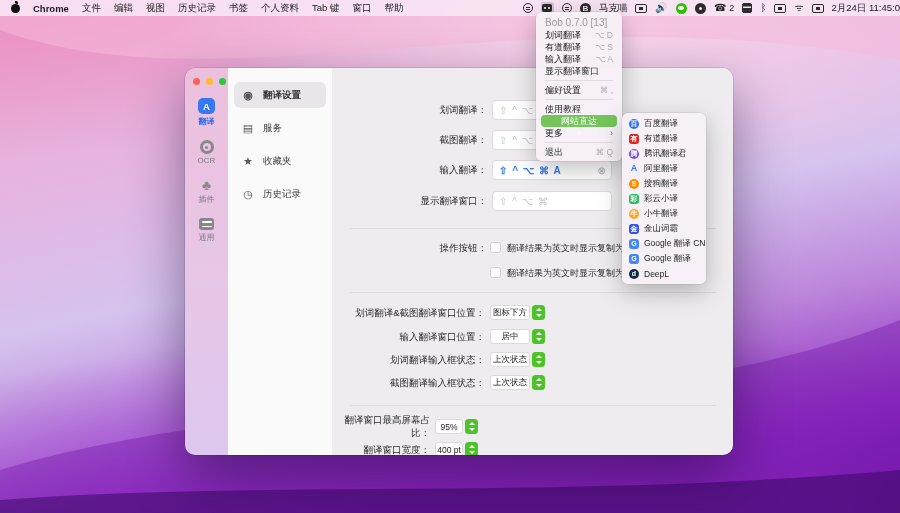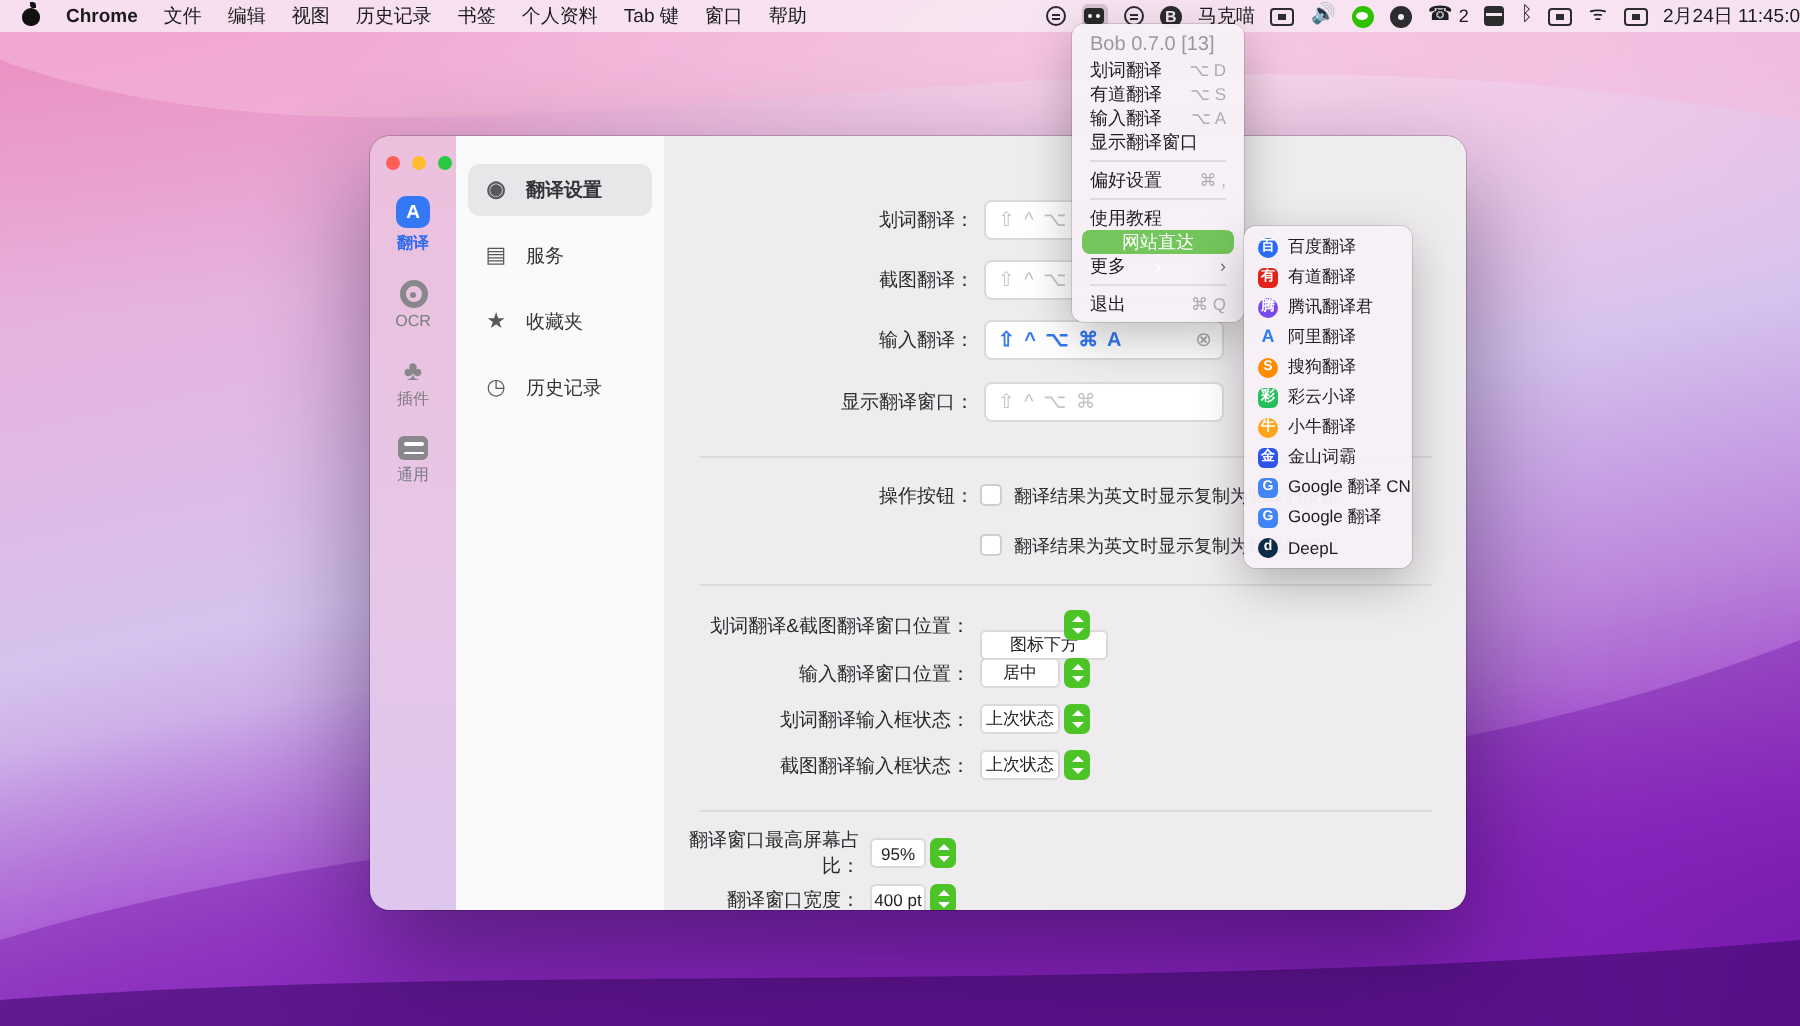--- a/index.html
+++ b/index.html
@@ -243,21 +243,21 @@
       </div>
       <div class="crow" style="top:195px;">
         <span class="cb" style="top:4px;"></span>
         <span class="cb-label">翻译结果为英文时显示复制为蛇形的按钮</span>
       </div>
 
       <div class="sep" style="top:224px;"></div>
 
       <div class="crow" style="top:235px;">
         <span class="clabel" style="width:153px;">划词翻译&amp;截图翻译窗口位置：</span>
-        <span class="selbox" style="left:158px; top:12px; width:64px;">图标下方</span>
+        <span class="selbox" style="left:158px; top:2px; width:40px;">图标下方</span>
         <span class="stepper" style="left: 200px; top: 2px; background-color: rgb(76, 196, 39);"></span>
       </div>
       <div class="crow" style="top:259px;">
         <span class="clabel" style="width:153px;">输入翻译窗口位置：</span>
         <span class="selbox" style="left:158px; top:2px; width:40px;">居中</span>
         <span class="stepper" style="left: 200px; top: 2px; background-color: rgb(76, 196, 39);"></span>
       </div>
       <div class="crow" style="top:282px;">
         <span class="clabel" style="width:153px;">划词翻译输入框状态：</span>
         <span class="selbox" style="left:158px; top:2px; width:40px;">上次状态</span>

